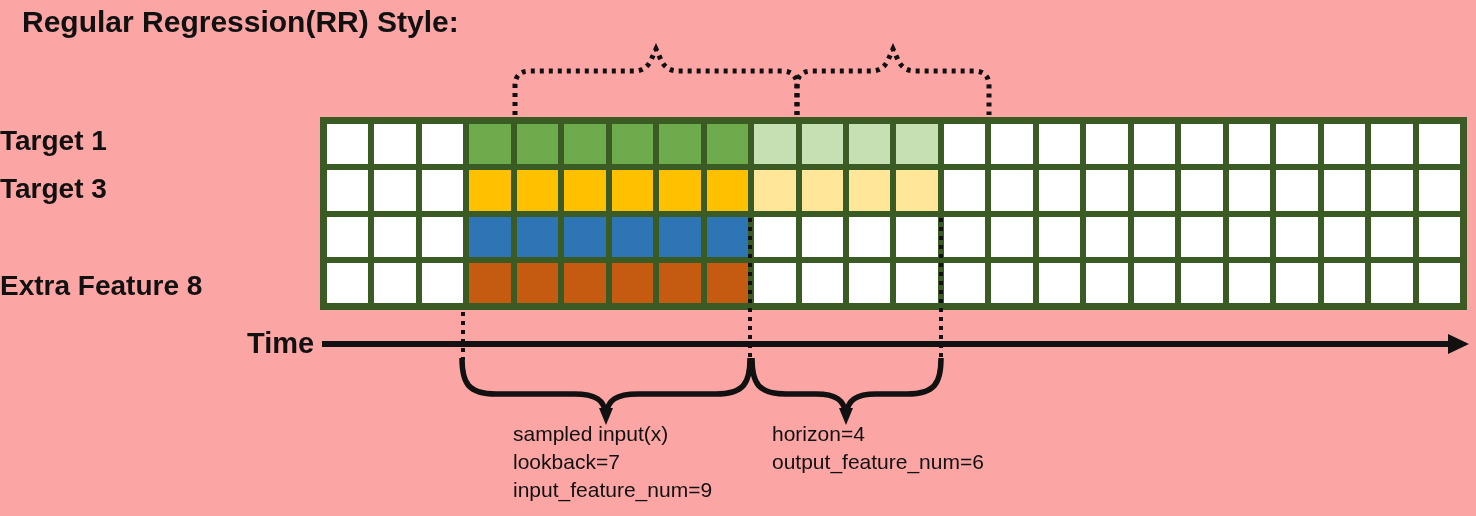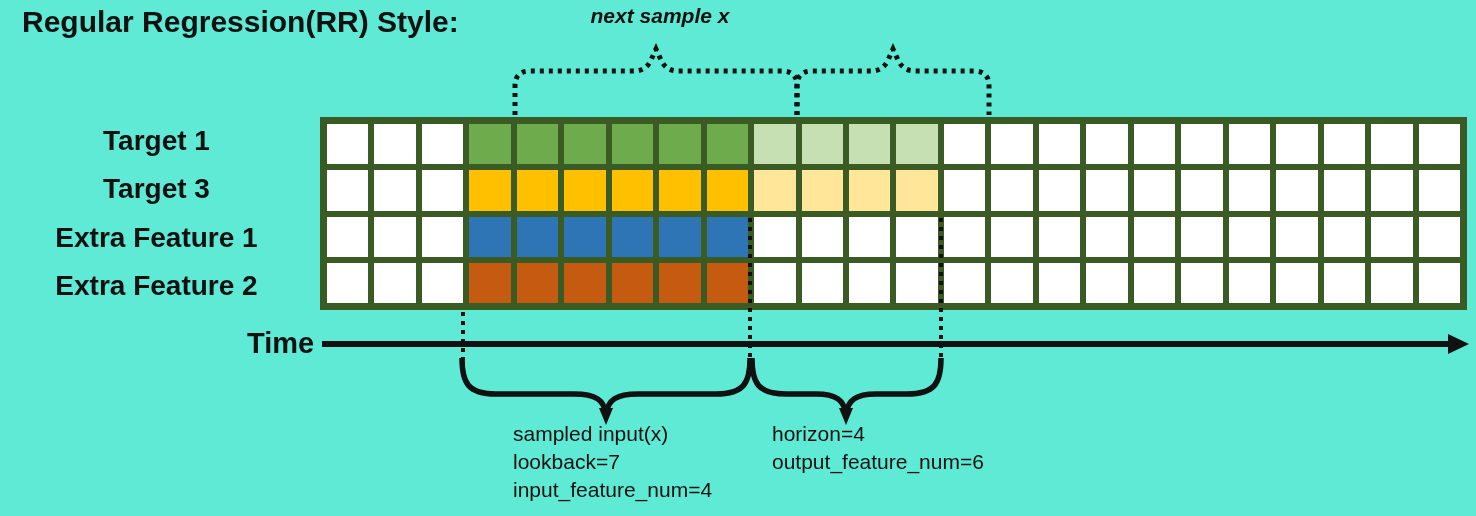--- a/index.html
+++ b/index.html
@@ -1,36 +1,36 @@
 <!DOCTYPE html>
 <html><head>
 <meta charset="utf-8">
 <style>
   html, body { margin: 0; padding: 0; background: #ffffff; }
   #canvas {
     position: relative;
     width: 1476px;
     height: 516px;
-    background: #5eead4;
+    background: #fca5a5;
     font-family: "Liberation Sans", sans-serif;
     color: #111111;
     overflow: hidden;
   }
   .title {
     position: absolute;
     left: 22px; top: 5px;
     font-size: 30px;
     font-weight: 700;
     letter-spacing: 0px;
   }
   .row-label {
     position: absolute;
     left: 0; width: 313px;
     height: 34px; line-height: 34px;
-    text-align: center;
+    text-align: left;
     font-size: 28px;
     font-weight: 700;
     white-space: nowrap;
   }
   #sample-grid {
     position: absolute;
     left: 320px; top: 117px;
     width: 1147px; height: 193px;
     box-sizing: border-box;
     padding: 7px;
@@ -75,26 +75,24 @@
   #note-input  { left: 513px; }
   #note-output { left: 772px; }
 </style>
 </head>
 <body>
 
 <div id="canvas">
 
   <div class="title">Regular Regression(RR) Style:</div>
 
-  <div class="brace-label" id="label-next-x">next sample x</div>
 
   <div class="row-label" style="top:124px">Target 1</div>
   <div class="row-label" style="top:172px">Target 3</div>
-  <div class="row-label" style="top:221px">Extra Feature 1</div>
-  <div class="row-label" style="top:269px">Extra Feature 2</div>
+  <div class="row-label" style="top:269px">Extra Feature 8</div>
 
   <div id="sample-grid" style="background: rgb(58, 91, 35);">
       <div class="cell" style="background: rgb(255, 255, 255);"></div>
       <div class="cell" style="background: rgb(255, 255, 255);"></div>
       <div class="cell" style="background: rgb(255, 255, 255);"></div>
       <div class="cell" style="background: rgb(109, 171, 77);"></div>
       <div class="cell" style="background: rgb(109, 171, 77);"></div>
       <div class="cell" style="background: rgb(109, 171, 77);"></div>
       <div class="cell" style="background: rgb(109, 171, 77);"></div>
       <div class="cell" style="background: rgb(109, 171, 77);"></div>
@@ -206,20 +204,20 @@
     <path d="M 462 358 C 462 383 468 394 496 394 L 574 394 C 596 394 604 400 606 414 C 608 400 616 394 638 394 L 716 394 C 744 394 750 383 750 358" fill="none" stroke="#111111" stroke-width="5.5"></path>
     <polygon points="599,408 613,408 606,425" fill="#111111"></polygon>
 
     <path d="M 752 358 C 752 383 758 394 786 394 L 816 394 C 836 394 844 400 846 414 C 848 400 856 394 876 394 L 907 394 C 935 394 941 383 941 358" fill="none" stroke="#111111" stroke-width="5.5"></path>
     <polygon points="839,408 853,408 846,425" fill="#111111"></polygon>
   </svg>
 
   <div class="note-block" id="note-input">
     <div>sampled input(x)</div>
     <div>lookback=7</div>
-    <div>input_feature_num=4</div>
+    <div>input_feature_num=9</div>
   </div>
   <div class="note-block" id="note-output">
     <div>horizon=4</div>
     <div>output_feature_num=6</div>
   </div>
 
 </div>
 
 </body></html>

